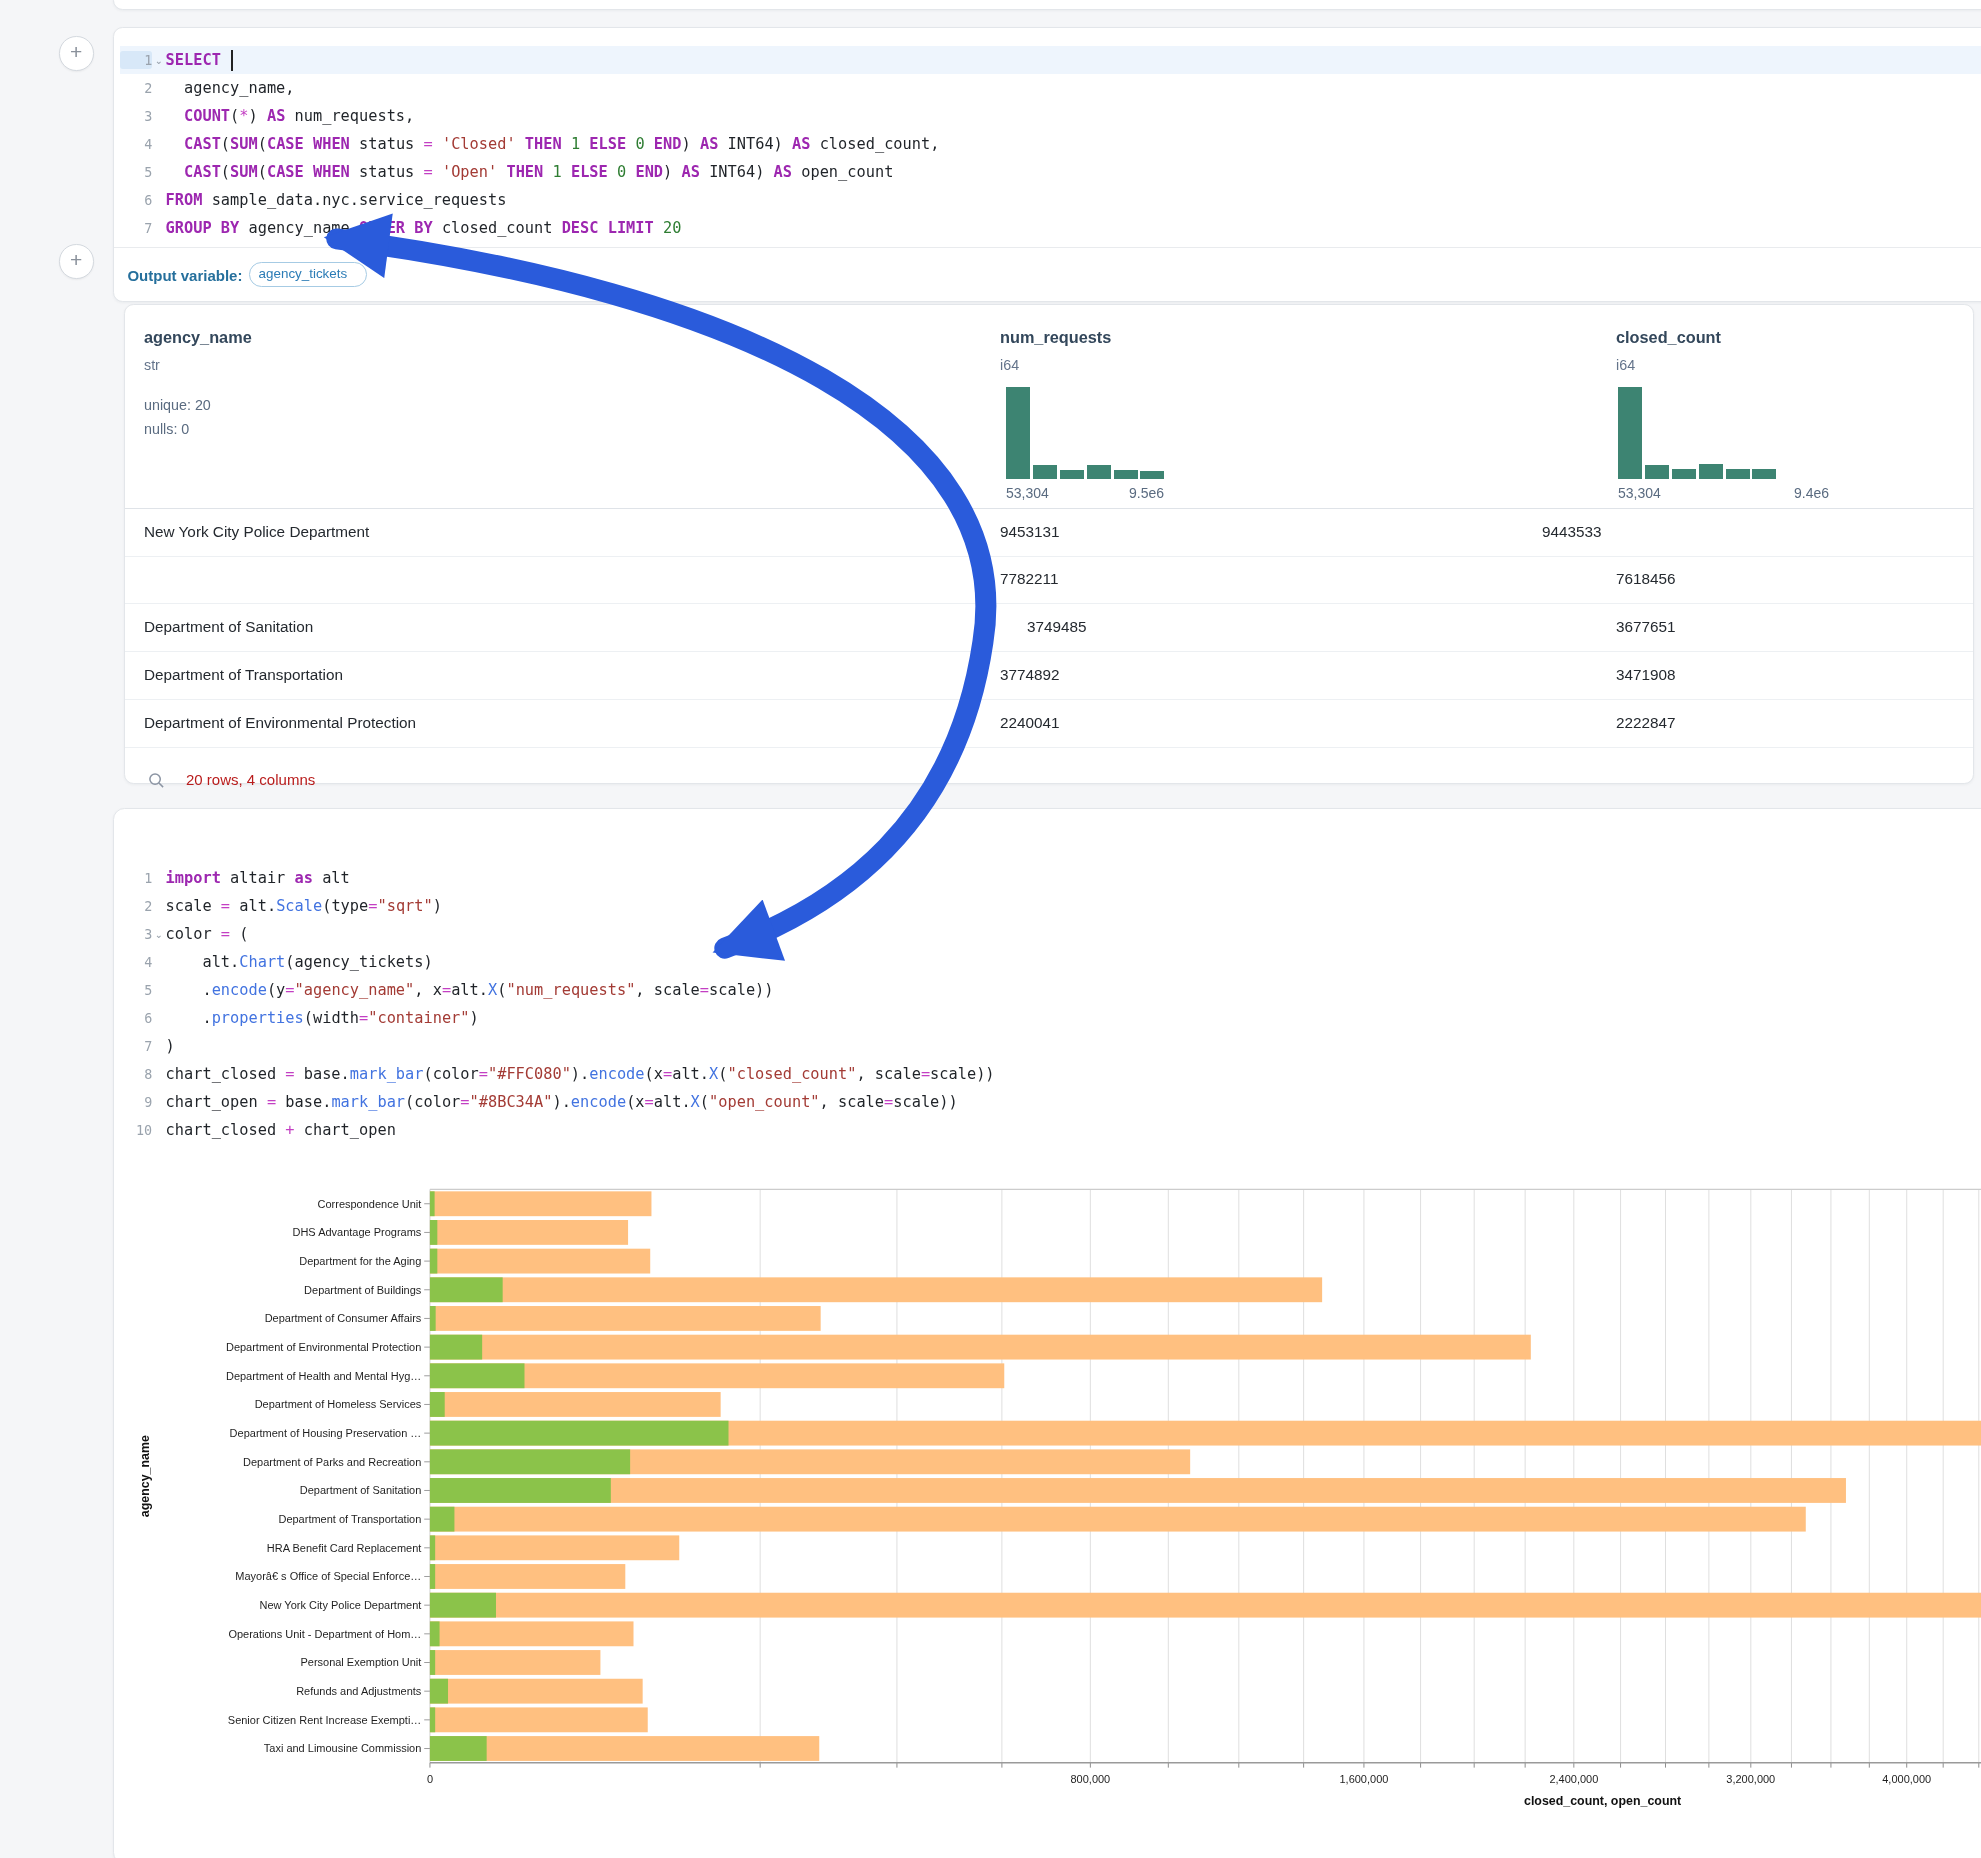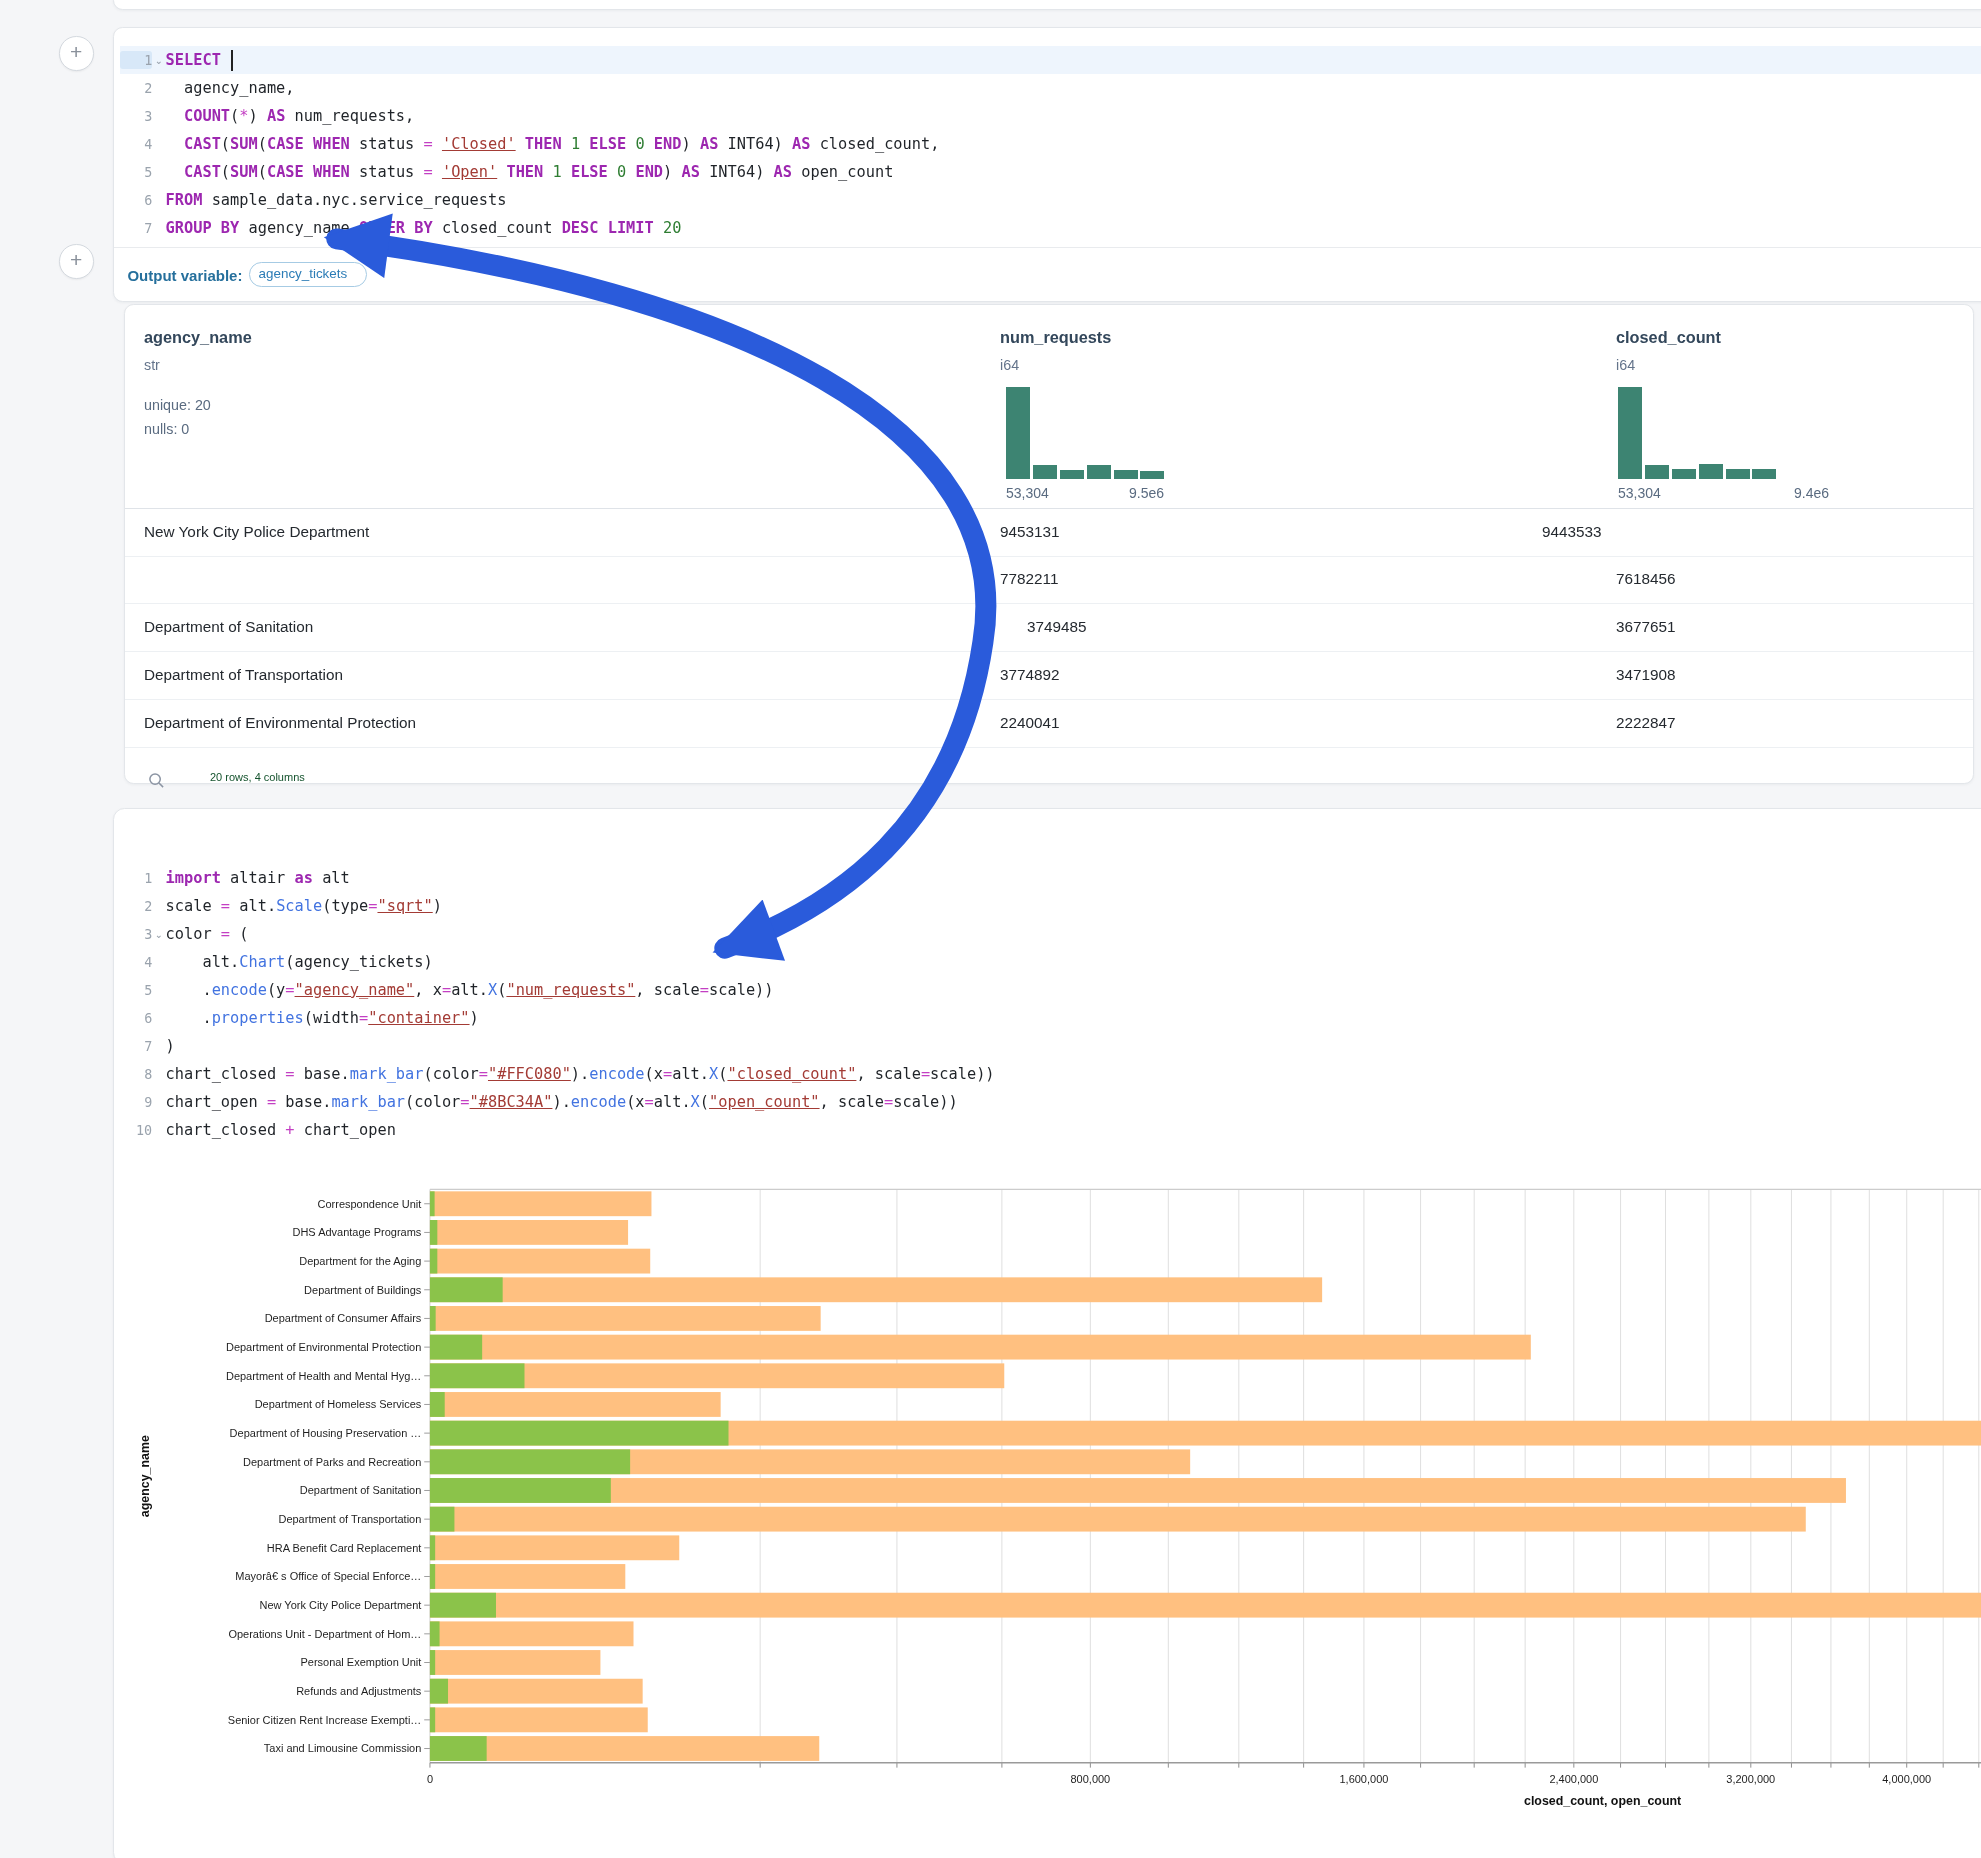--- a/index.html
+++ b/index.html
@@ -14,41 +14,41 @@
   .code-block{position:absolute;left:5.7px;right:0;}
   .code-line{height:28px;display:flex;align-items:center;white-space:pre;}
   .code-line .ln{width:32.5px;text-align:right;color:#9aa3ad;font-size:13.4px;flex:none;
         font-family:"DejaVu Sans Mono",monospace;padding:1.9px 0;}
   .code-line .fold{width:13.4px;color:#9aa3ad;font-size:9.6px;text-align:center;flex:none;}
   .code-line .src{font-family:"DejaVu Sans Mono",monospace;font-size:15.3px;color:#1f2328;}
   .code-line.active{background:#eef5fd;}
   .code-line.active .ln{background:#d8e8f8;border-radius:2.9px;}
   .tk-kw{color:#9d27b0;font-weight:bold;}
   .tk-fn{color:#4273e0;}
-  .tk-str{color:#a33b35;text-decoration:underline;}
+  .tk-str{color:#a33b35;}
   .tk-num{color:#2e7d32;}
   .tk-op{color:#c33fc3;}
   .tk-pl{color:#1f2328;}
   .cursor{display:inline-block;width:1.9px;height:21px;background:#222;vertical-align:middle;margin-left:1px;}
   
   .out-row-label{position:absolute;left:13.4px;top:239px;font-size:15px;font-weight:bold;color:#256f9c;}
   .var-pill{position:absolute;left:135px;top:234px;width:107px;height:23px;border:1.4px solid #a6cbe4;
         border-radius:12.4px;background:#fff;color:#2b7cb6;font-size:13.4px;line-height:22px;
         padding:0 0 0 8.6px;overflow:hidden;white-space:nowrap;cursor:pointer;}
   .divider{position:absolute;left:0;right:0;border-top:1px solid #e9ebee;}
   
   .th-name{position:absolute;font-size:16.3px;font-weight:bold;color:#33475b;}
   .th-type{position:absolute;font-size:14.3px;color:#64748b;}
   .th-stat{position:absolute;font-size:14.3px;color:#5a6b80;}
   .hist{position:absolute;display:flex;align-items:flex-end;gap:2.9px;height:92px;}
   .hist div{width:24px;}
   .hist-label{position:absolute;font-size:14px;color:#5a6b80;}
   .t-row{position:absolute;left:0;right:0;height:48px;border-bottom:1px solid #edf0f3;cursor:pointer;}
   .t-cell{position:absolute;top:0;line-height:48px;font-size:15.3px;color:#24292f;white-space:nowrap;}
-  .t-footer-text{position:absolute;font-size:11px;color:#14532d;margin-left:24px;}
+  .t-footer-text{position:absolute;font-size:15px;color:#b91c1c;}
   svg{display:block;}
 </style>
 </head>
 <body>
 
 <div class="page">
 
   <div class="card" style="left:113px;top:-17px;width:1907px;height:25px;"></div>
 
   <div class="plus-btn" style="left:59px;top:36px;">+</div>

